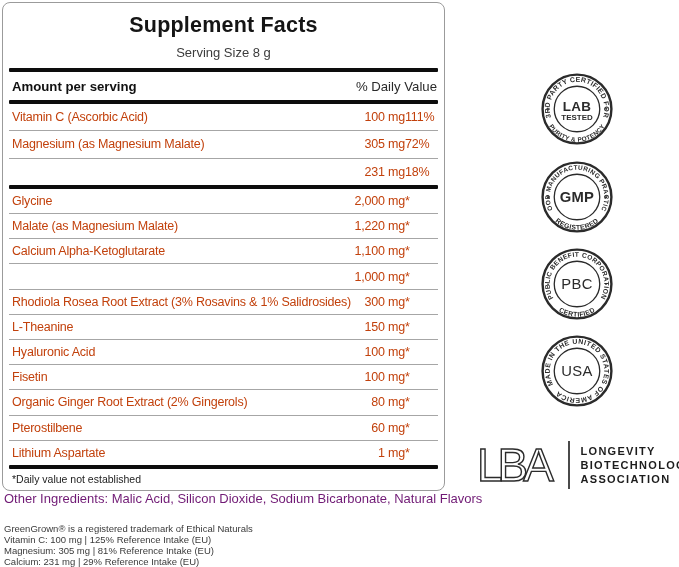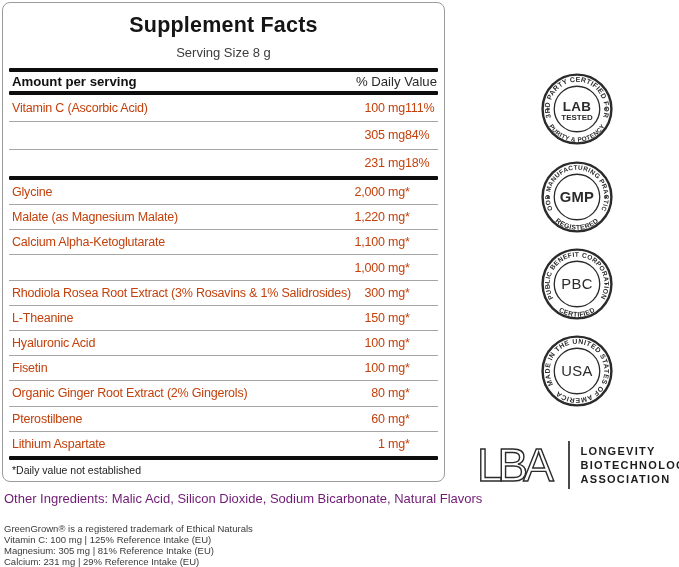--- a/index.html
+++ b/index.html
@@ -10,21 +10,21 @@
   
   .panel{
     position:absolute;left:2px;top:2px;width:443px;box-sizing:border-box;
     border:1px solid #9b9b9b;border-radius:8px;background:#fff;
     display:flex;flex-direction:column;
   }
   .panel-head{padding:9px 9px 8px 9px;text-align:center;}
   .title{margin:0;font-size:21.5px;line-height:26px;font-weight:bold;color:#151515;letter-spacing:.2px;}
   .serving{margin-top:7px;font-size:13px;line-height:15px;color:#3c3c3c;}
   .bar{height:4px;background:#0d0d0d;margin:0 6px;border-radius:1px;}
-  .hdr-row{display:flex;justify-content:space-between;align-items:center;height:19px;padding:0 7px 0 9px;font-size:13.2px;}
+  .hdr-row{display:flex;justify-content:space-between;align-items:center;height:28px;padding:0 7px 0 9px;font-size:13.2px;}
   .hdr-left{font-weight:bold;color:#111;}
   .hdr-right{color:#2a2a2a;}
   .rows{display:flex;flex-direction:column;}
   .sep{height:1px;background:#a6a6a6;margin:0 6px;}
   .row{display:flex;align-items:center;padding:0 7px 0 9px;font-size:12.5px;letter-spacing:-0.2px;color:#c2410c;}
   .rows.s1 .row{height:26.3px;}
   .rows.s2 .row{height:24.2px;}
   .rname{white-space:nowrap;}
   .rspace{flex:1;}
   .ramt{white-space:nowrap;text-align:right;}
@@ -62,23 +62,24 @@
     <div>
         <div class="rows s1">
           <div class="row">
             <span class="rname">Vitamin C (Ascorbic Acid)</span>
             <span class="rspace"></span>
             <span class="ramt">100 mg</span>
             <span class="rdv">111%</span>
           </div>
           <div class="sep"></div>
           <div class="row">
+            <span class="rname">Magnesium (as Magnesium Malate)</span>
             <span class="rspace"></span>
             <span class="ramt">305 mg</span>
-            <span class="rdv">84%</span>
+            <span class="rdv">72%</span>
           </div>
           <div class="sep"></div>
           <div class="row">
             <span class="rspace"></span>
             <span class="ramt">231 mg</span>
             <span class="rdv">18%</span>
           </div>
         </div>
         <div class="bar"></div>
         <div class="rows s2">

